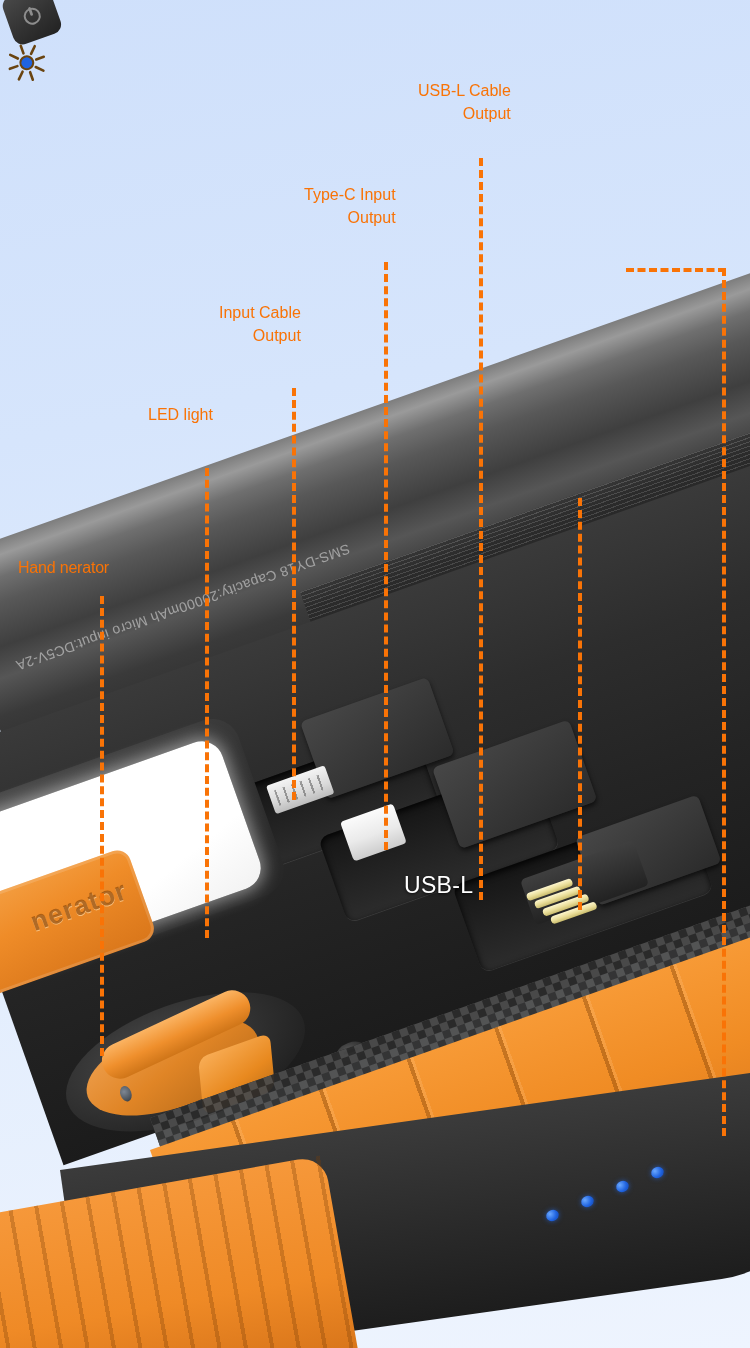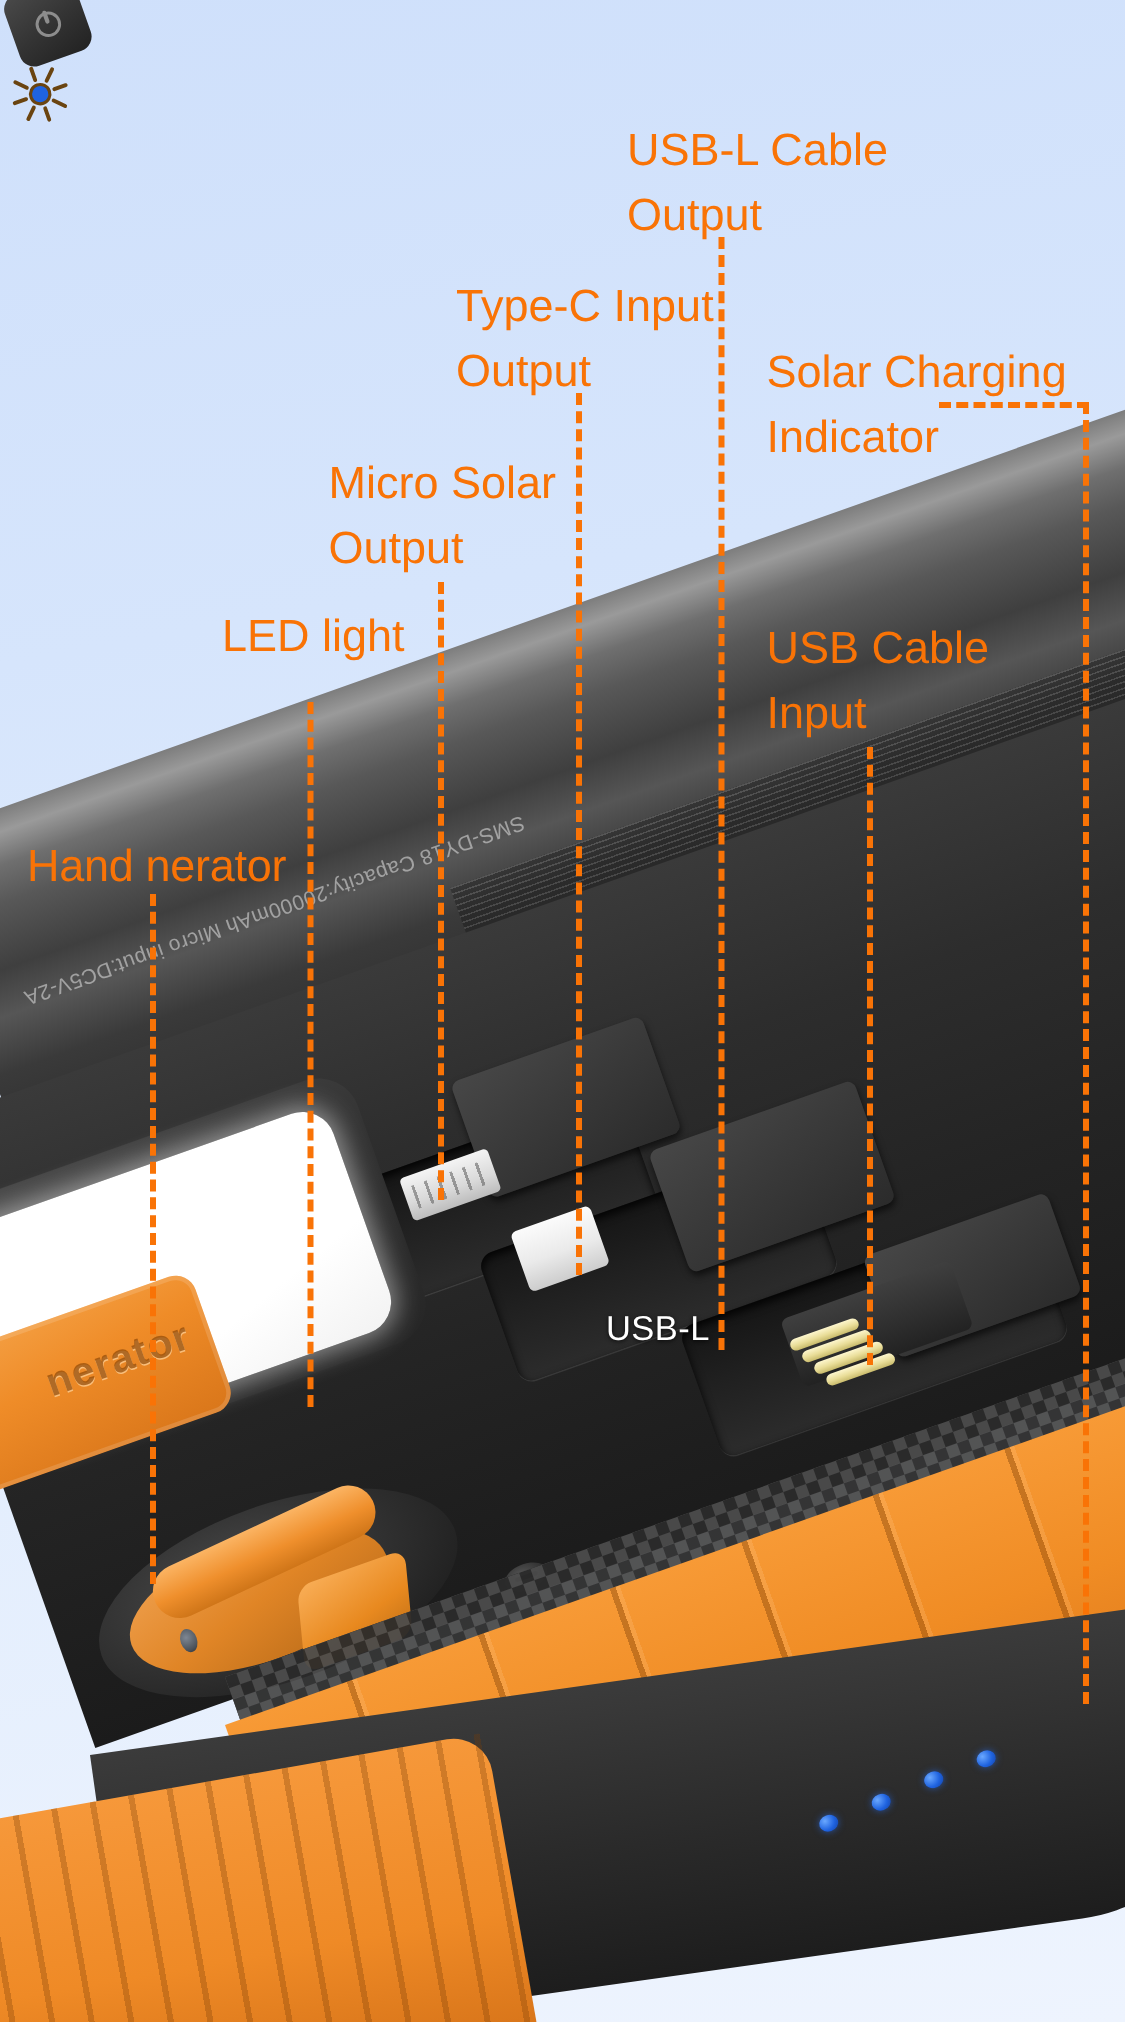--- a/index.html
+++ b/index.html
@@ -34,24 +34,24 @@
     display: flex;
     align-items: center;
     justify-content: center;
     white-space: nowrap;
   }
 
   
   .callout {
     position: absolute;
     color: #f97306;
-    font-size: 30px;
+    font-size: 16px;
     line-height: 1.42;
     white-space: nowrap;
-    text-align: left;
+    text-align: right;
   }
   .callout.narrow { font-family: "Liberation Sans Narrow", "Liberation Sans", sans-serif; letter-spacing: -0.2px; }
   .callout .l2 { display: block; }
 
   
   .leader-v {
     position: absolute;
     width: 0;
     border-left: 4px dashed #f97306;
   }
@@ -470,37 +470,29 @@
 
   <div class="callout narrow" style="left:18px; top:557px;">
     <span>Hand nerator</span>
   </div>
 
   <div class="callout" style="left:148px; top:404px;">
     <span>LED light</span>
   </div>
 
   <div class="callout" style="left:219px; top:302px;">
-    <span>Micro Solar</span>
+    <span>Input Cable</span>
     <span class="l2">Output</span>
   </div>
 
   <div class="callout" style="left:304px; top:184px;">
     <span>Type-C Input</span>
     <span class="l2">Output</span>
   </div>
 
   <div class="callout" style="left:418px; top:80px;">
     <span>USB-L Cable</span>
     <span class="l2">Output</span>
   </div>
 
-  <div class="callout" style="left:511px; top:412px;">
-    <span>USB Cable</span>
-    <span class="l2">Input</span>
-  </div>
-
-  <div class="callout" style="left:511px; top:228px;">
-    <span>Solar Charging</span>
-    <span class="l2">Indicator</span>
-  </div>
+
 
 </div>
 
 </body></html>

